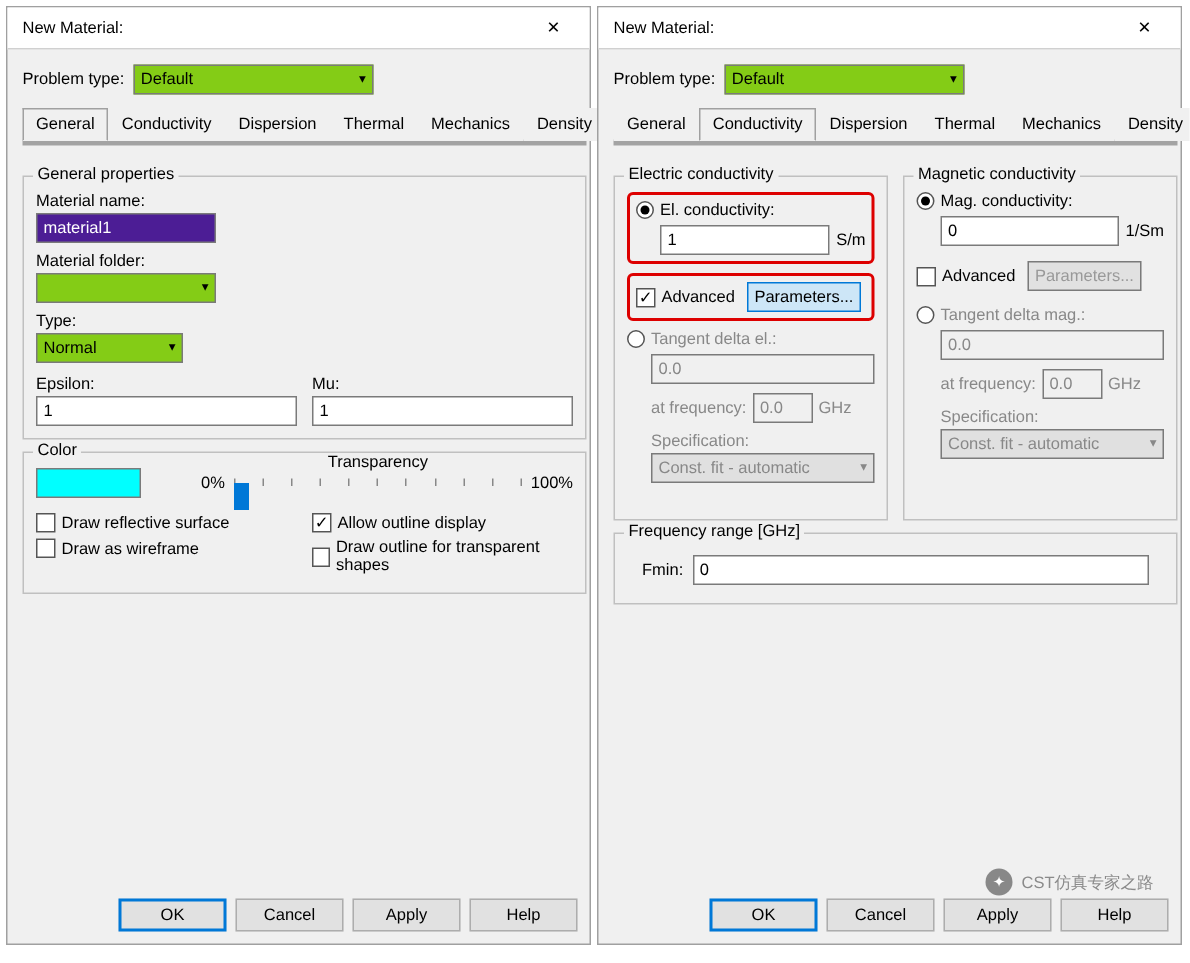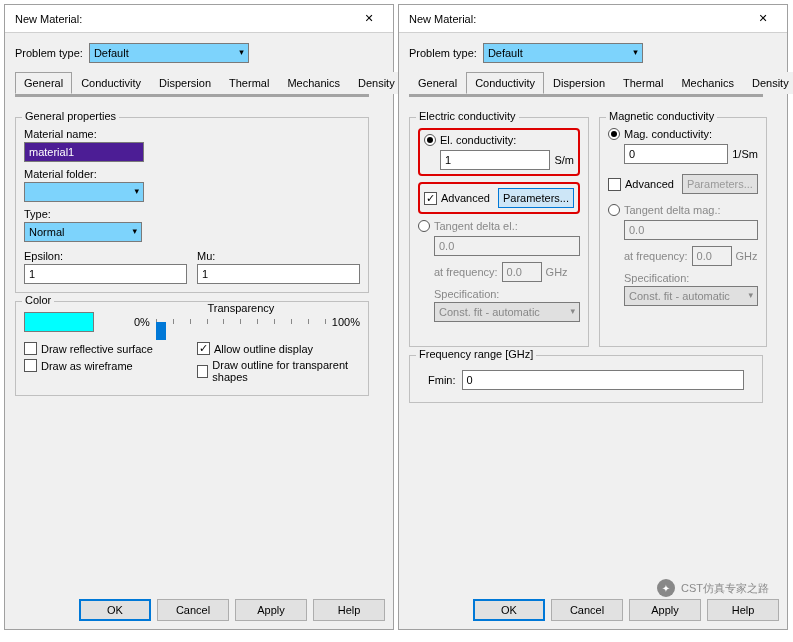--- a/index.html
+++ b/index.html
@@ -3,24 +3,24 @@
 <meta charset="utf-8">
 <style>
 *{box-sizing:border-box;font-family:"Segoe UI",Tahoma,sans-serif;font-size:11px;margin:0;padding:0}
 body{background:#fff;width:793px;height:642px;position:relative}
 .dlg{position:absolute;border:1px solid #a0a0a0;background:#f0f0f0;display:flex;flex-direction:column}
 .dlg.left{left:4px;top:4px;width:390px;height:626px}
 .dlg.right{left:398px;top:4px;width:390px;height:626px}
 .titlebar{display:flex;align-items:center;height:28px;background:#fff;border-bottom:1px solid #d0d0d0;padding:0 6px}
 .titlebar .title{flex:1;padding-left:4px}
 .closebtn{width:36px;height:22px;display:flex;align-items:center;justify-content:center;font-size:14px}
-.body{flex:1;padding:10px 24px 0 10px;display:flex;flex-direction:column}
+.body{flex:1;padding:10px 2px 0 10px;display:flex;flex-direction:column}
 .row{display:flex;align-items:center;margin-bottom:8px}
 .lbl{margin-right:6px}
-.selectbox{background:#7dd3fc;border:1px solid #7a7a7a;height:20px;position:relative;display:flex;align-items:center;padding:0 4px}
+.selectbox{background:#84cc16;border:1px solid #7a7a7a;height:20px;position:relative;display:flex;align-items:center;padding:0 4px}
 .selectbox .chev{position:absolute;right:4px;top:3px;font-size:9px}
 .tabs{display:flex;border-bottom:4px solid #a3a3a3;margin-bottom:20px}
 .tab{padding:4px 8px;border:1px solid transparent;border-bottom:none;position:relative;top:1px;background:#f0f0f0;cursor:default}
 .tab.active{border-color:#a0a0a0;background:#f0f0f0;border-bottom:1px solid #f0f0f0}
 .pane{flex:1;display:flex;flex-direction:column}
 .group{border:1px solid #c0c0c0;padding:10px 8px 8px 8px;margin-bottom:8px;position:relative}
 .group>.legend{position:absolute;top:-8px;left:6px;background:#f0f0f0;padding:0 3px}
 .input{background:#fff;border:1px solid #7a7a7a;height:20px;padding:0 4px;display:flex;align-items:center}
 .input.sel{background:#4c1d95;color:#fff}
 .input.dis{background:#f0f0f0;color:#888}
@@ -78,21 +78,21 @@
         <div style="margin-bottom:2px">Material name:</div>
         <div class="input sel" style="width:120px;margin-bottom:6px">
             <span>material1</span>
           </div>
         <div style="margin-bottom:2px">Material folder:</div>
         <div class="selectbox" style="width:120px;margin-bottom:6px">
             <span></span>
             <span class="chev">▾</span>
           </div>
         <div style="margin-bottom:2px">Type:</div>
-        <div class="selectbox" style="width:118px;margin-bottom:8px">
+        <div class="selectbox" style="width:98px;margin-bottom:8px">
             <span>Normal</span>
             <span class="chev">▾</span>
           </div>
         <div class="twocol">
           <div class="col">
             <div style="margin-bottom:2px">Epsilon:</div>
             <div class="input">
                 <span>1</span>
               </div>
           </div>

